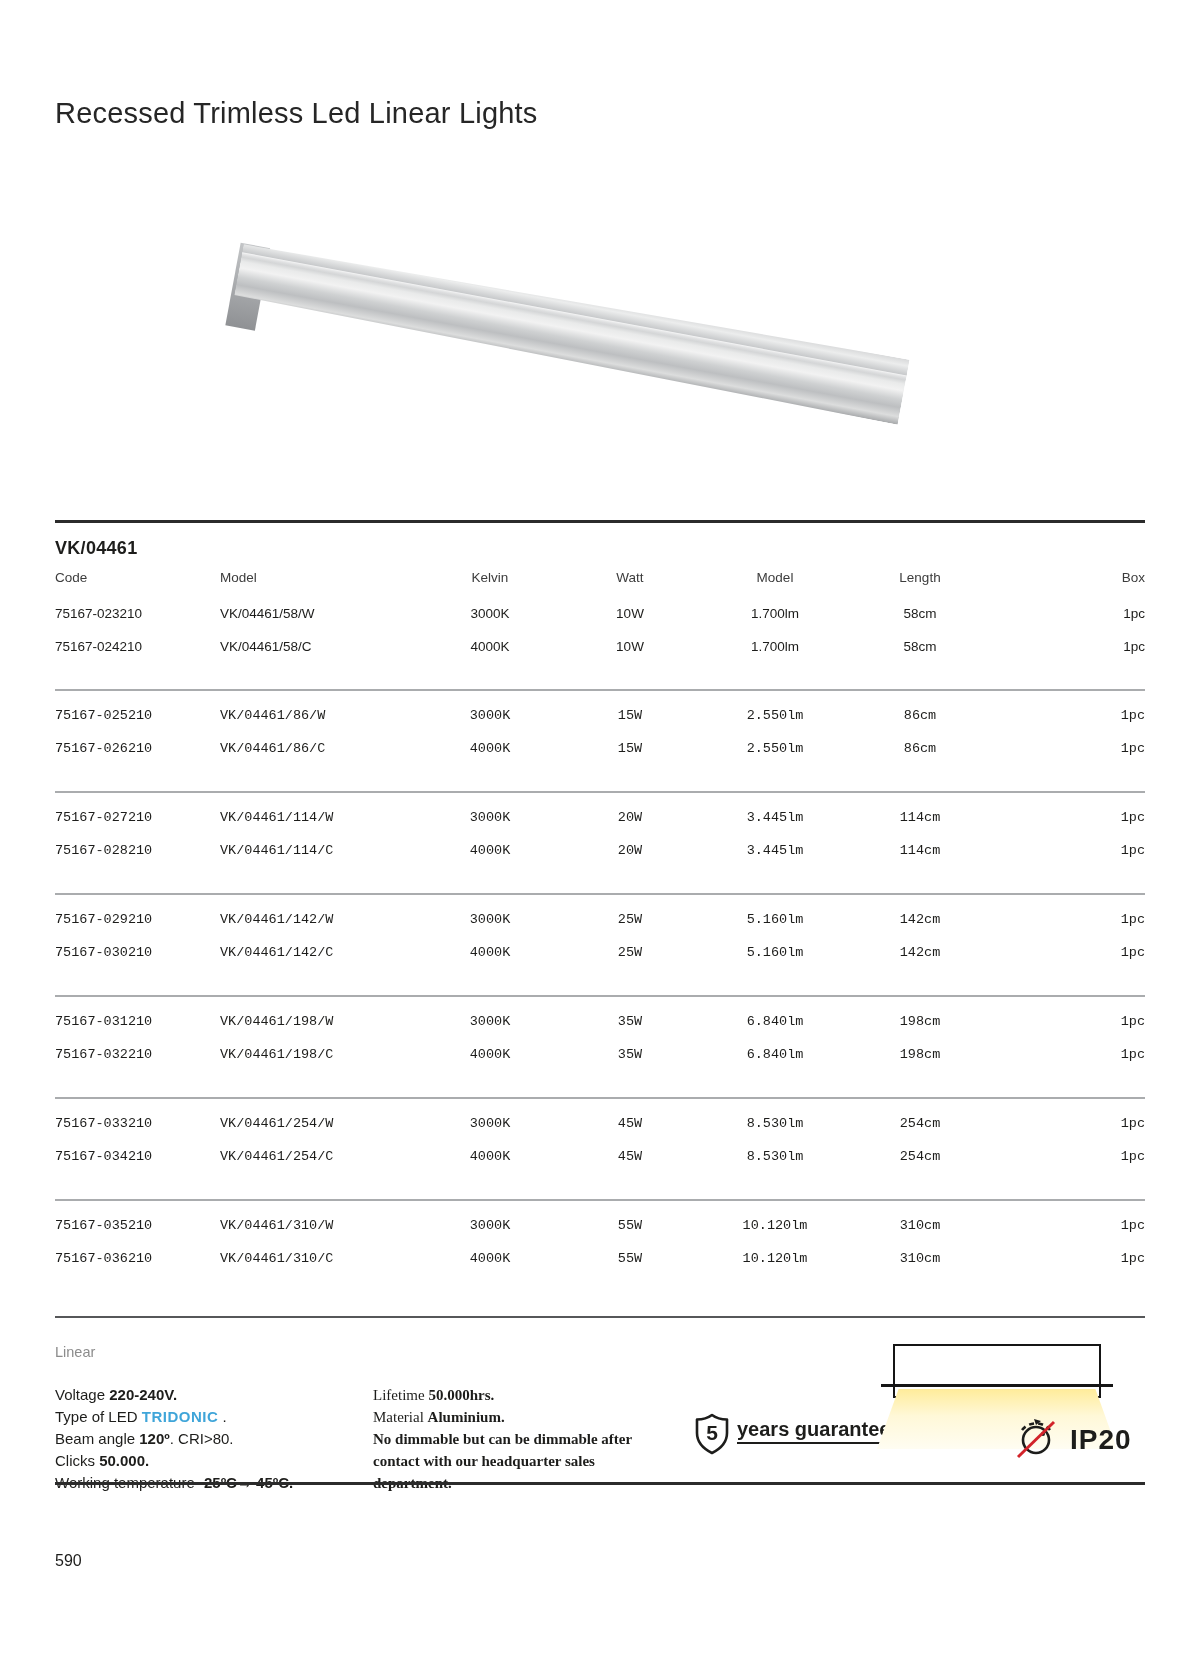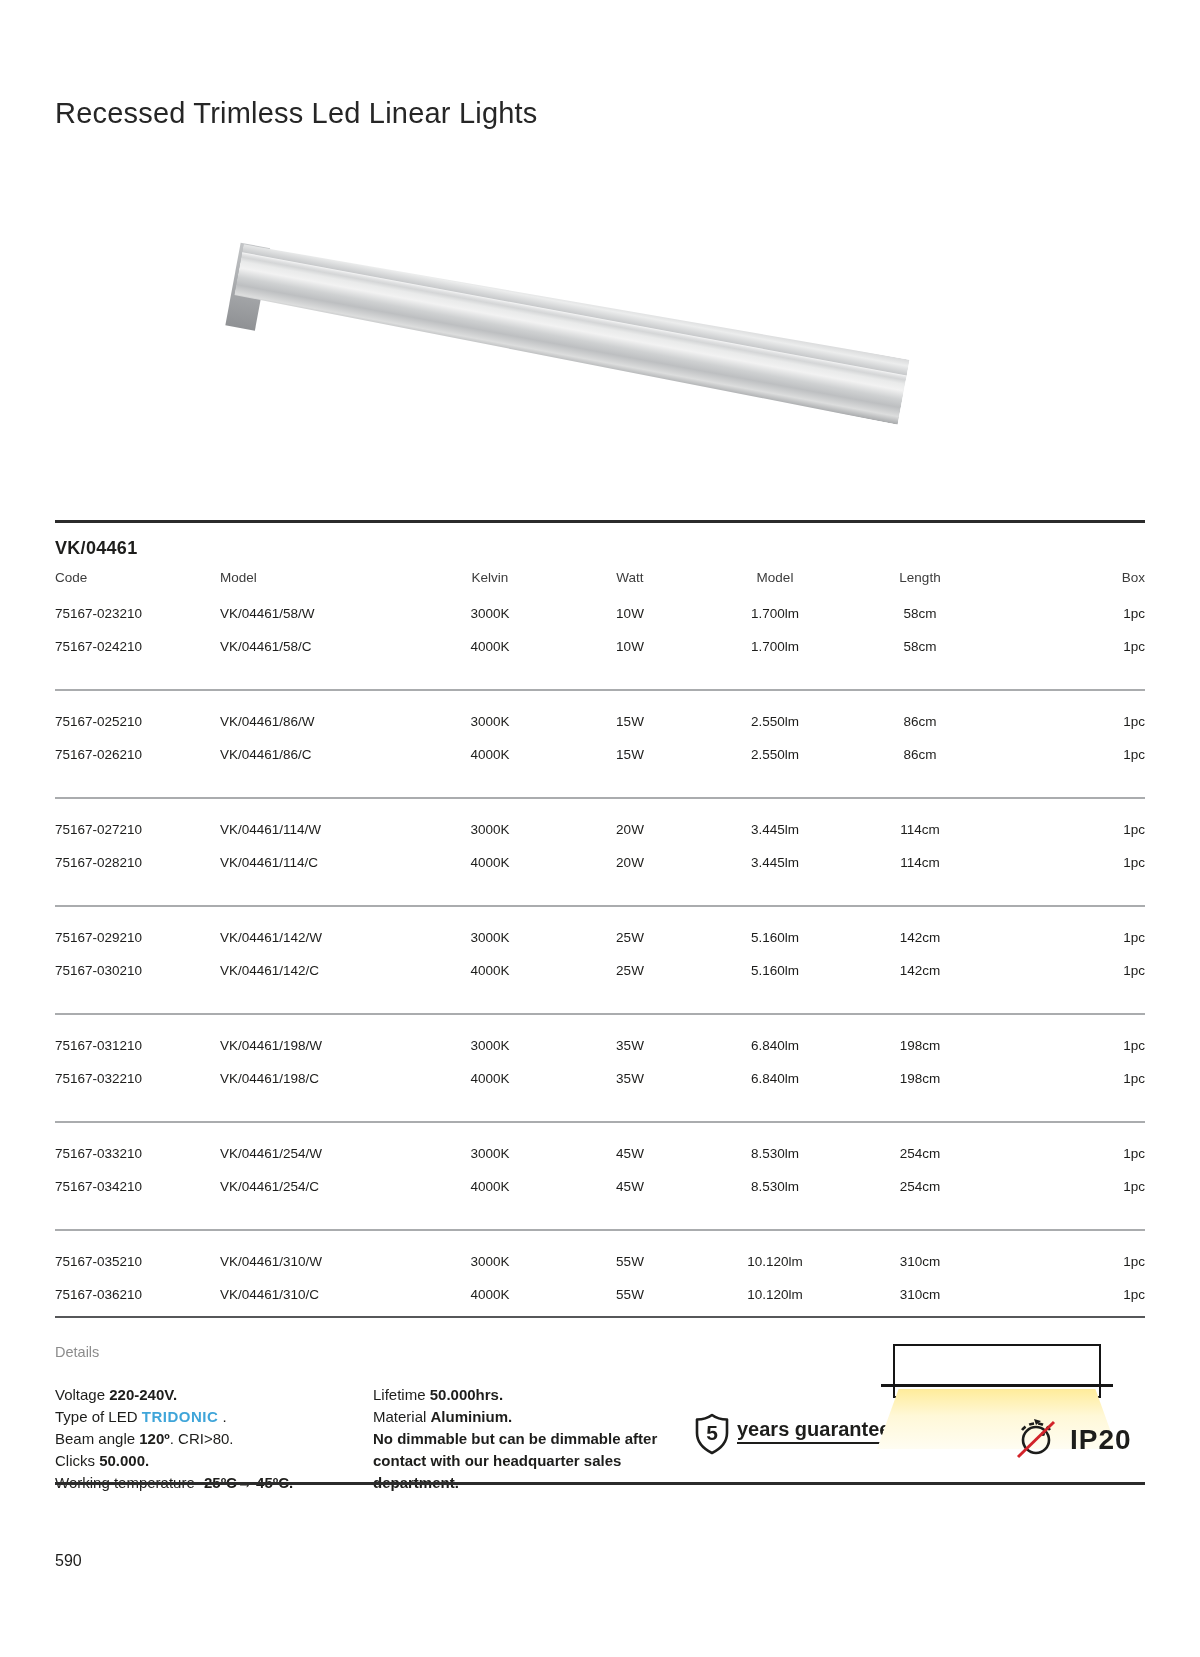--- a/index.html
+++ b/index.html
@@ -34,27 +34,27 @@
   .spec-table{position:absolute;left:55px;top:569px;width:1090px;font-size:13.5px;}
   .t-row,.t-head{display:grid;
      grid-template-columns:165px 200px 140px 140px 150px 140px 1fr;align-items:center;}
   .t-head{color:#3c3c3c;margin-bottom:2px;line-height:18px;}
   .t-row{line-height:33px;}
   .t-cell{white-space:nowrap;}
   .c-code,.c-model{text-align:left;}
   .c-kelvin,.c-watt,.c-lumen,.c-length{text-align:center;}
   .c-box{text-align:right;}
   .t-group{padding:8px 0 26px 0;}
-  .t-group + .t-group{border-top:2px solid var(--separator-gray,#aaacae);padding-top:14px;}
+  .t-group + .t-group{border-top:2px solid var(--separator-gray,#aaacae);padding-top:8px;font-family:Liberation Mono, monospace;}
 
   
   .details{position:absolute;left:55px;top:1340px;width:1090px;font-size:15px;}
   .details-label{color:#8c8c8c;font-size:14.5px;margin:4px 0 0 0;}
   .d-col1{position:absolute;left:0;top:44px;width:300px;}
-  .d-col2{position:absolute;left:318px;top:44px;width:300px;}
+  .d-col2{position:absolute;left:318px;top:44px;width:300px;font-family:Liberation Serif, serif;}
   .seg-line{line-height:22px;white-space:nowrap;}
   .seg-line .b{font-weight:700;}
   .accent{color:var(--accent-blue,#3fa5d9);font-weight:700;letter-spacing:.5px;}
 
   .features{position:absolute;left:640px;top:8px;width:260px;font-size:16.5px;}
   .features .seg-line{line-height:27px;}
 
   .guarantee{position:absolute;left:638px;top:70px;width:260px;height:50px;}
   .shield{position:absolute;left:0;top:2px;}
   .guarantee-text{position:absolute;left:44px;top:8px;font-size:20px;font-weight:700;
@@ -243,21 +243,21 @@
             <div class="t-cell c-length">310cm</div>
             <div class="t-cell c-box">1pc</div>
           </div>
         </div>
       </div>
   </div>
 
   <div class="rule rule-mid"></div>
 
   <div class="details">
-    <div class="details-label">Details</div>
+    <div class="details-label">Linear</div>
 
     <div class="d-col1">
         <div class="seg-line"><span>Voltage </span><span class="b">220-240V.</span></div>
         <div class="seg-line"><span>Type of LED </span><span class="b accent">TRIDONIC</span><span> .</span></div>
         <div class="seg-line"><span>Beam angle </span><span class="b">120º</span><span>. CRI&gt;80.</span></div>
         <div class="seg-line"><span>Clicks </span><span class="b">50.000.</span></div>
         <div class="seg-line"><span>Working temperature </span><span class="b">-25ºC→ 45ºC.</span></div>
       </div>
     <div class="d-col2">
         <div class="seg-line"><span>Lifetime </span><span class="b">50.000hrs.</span></div>

